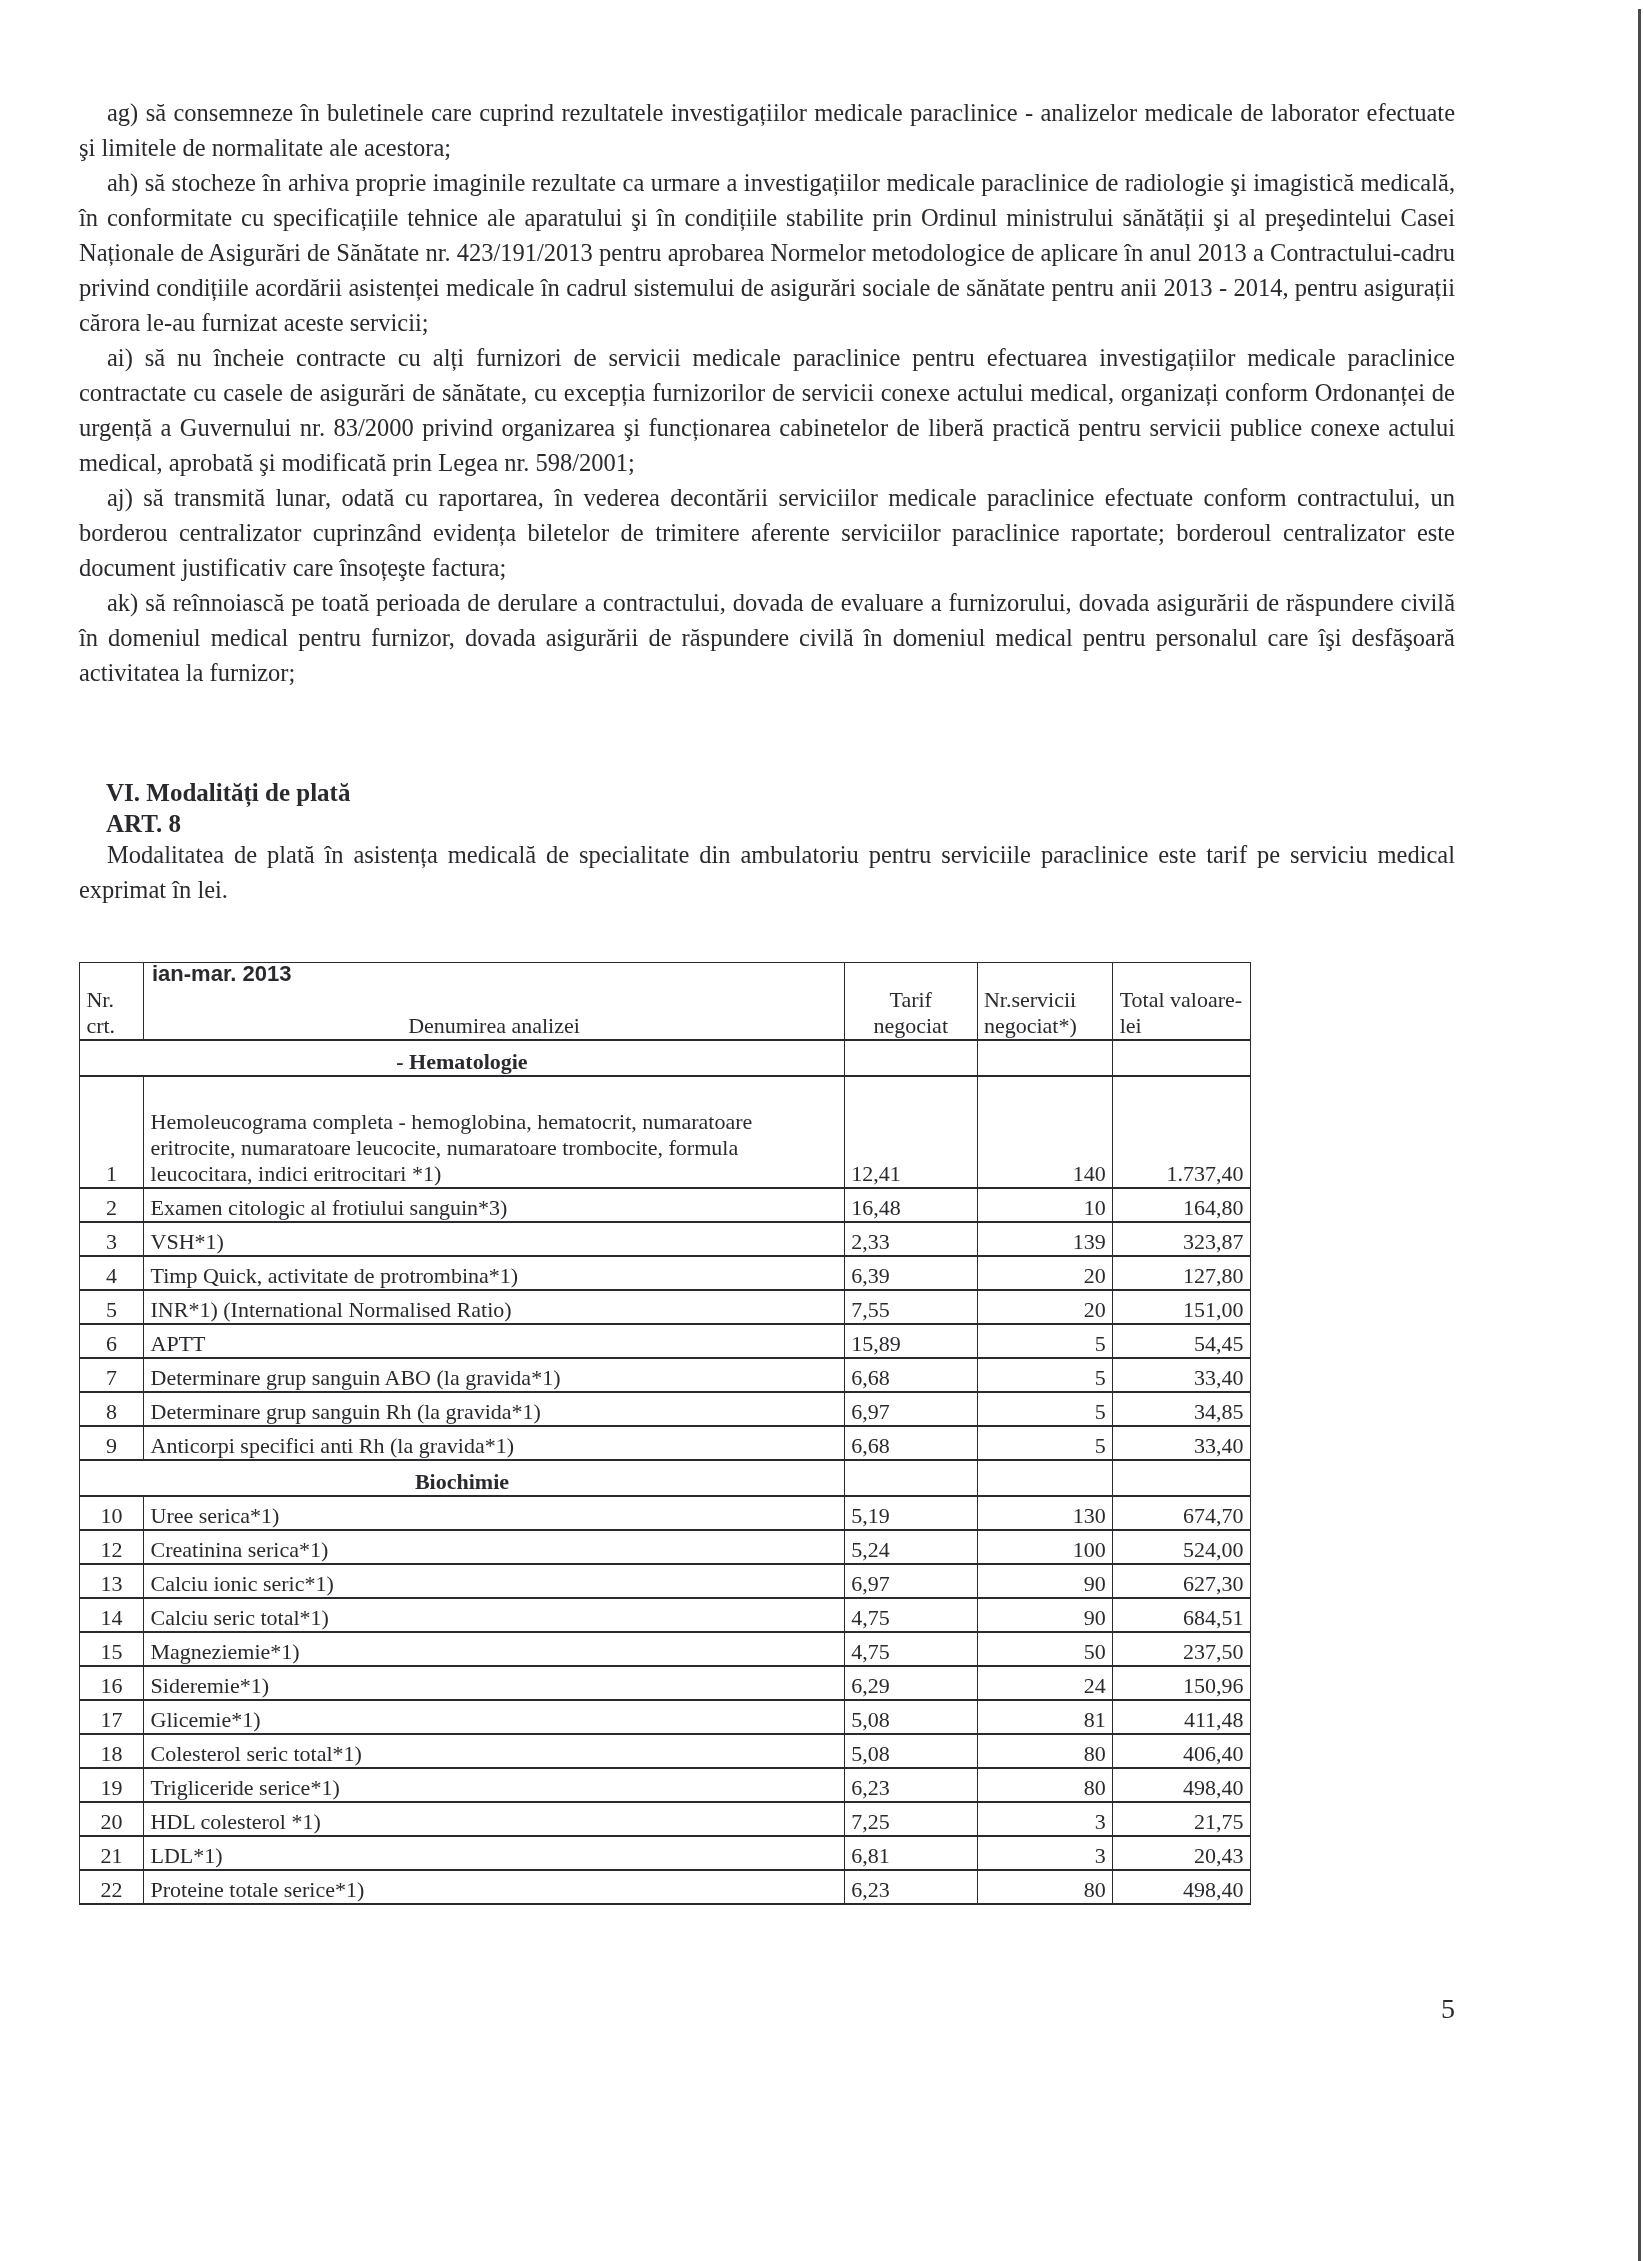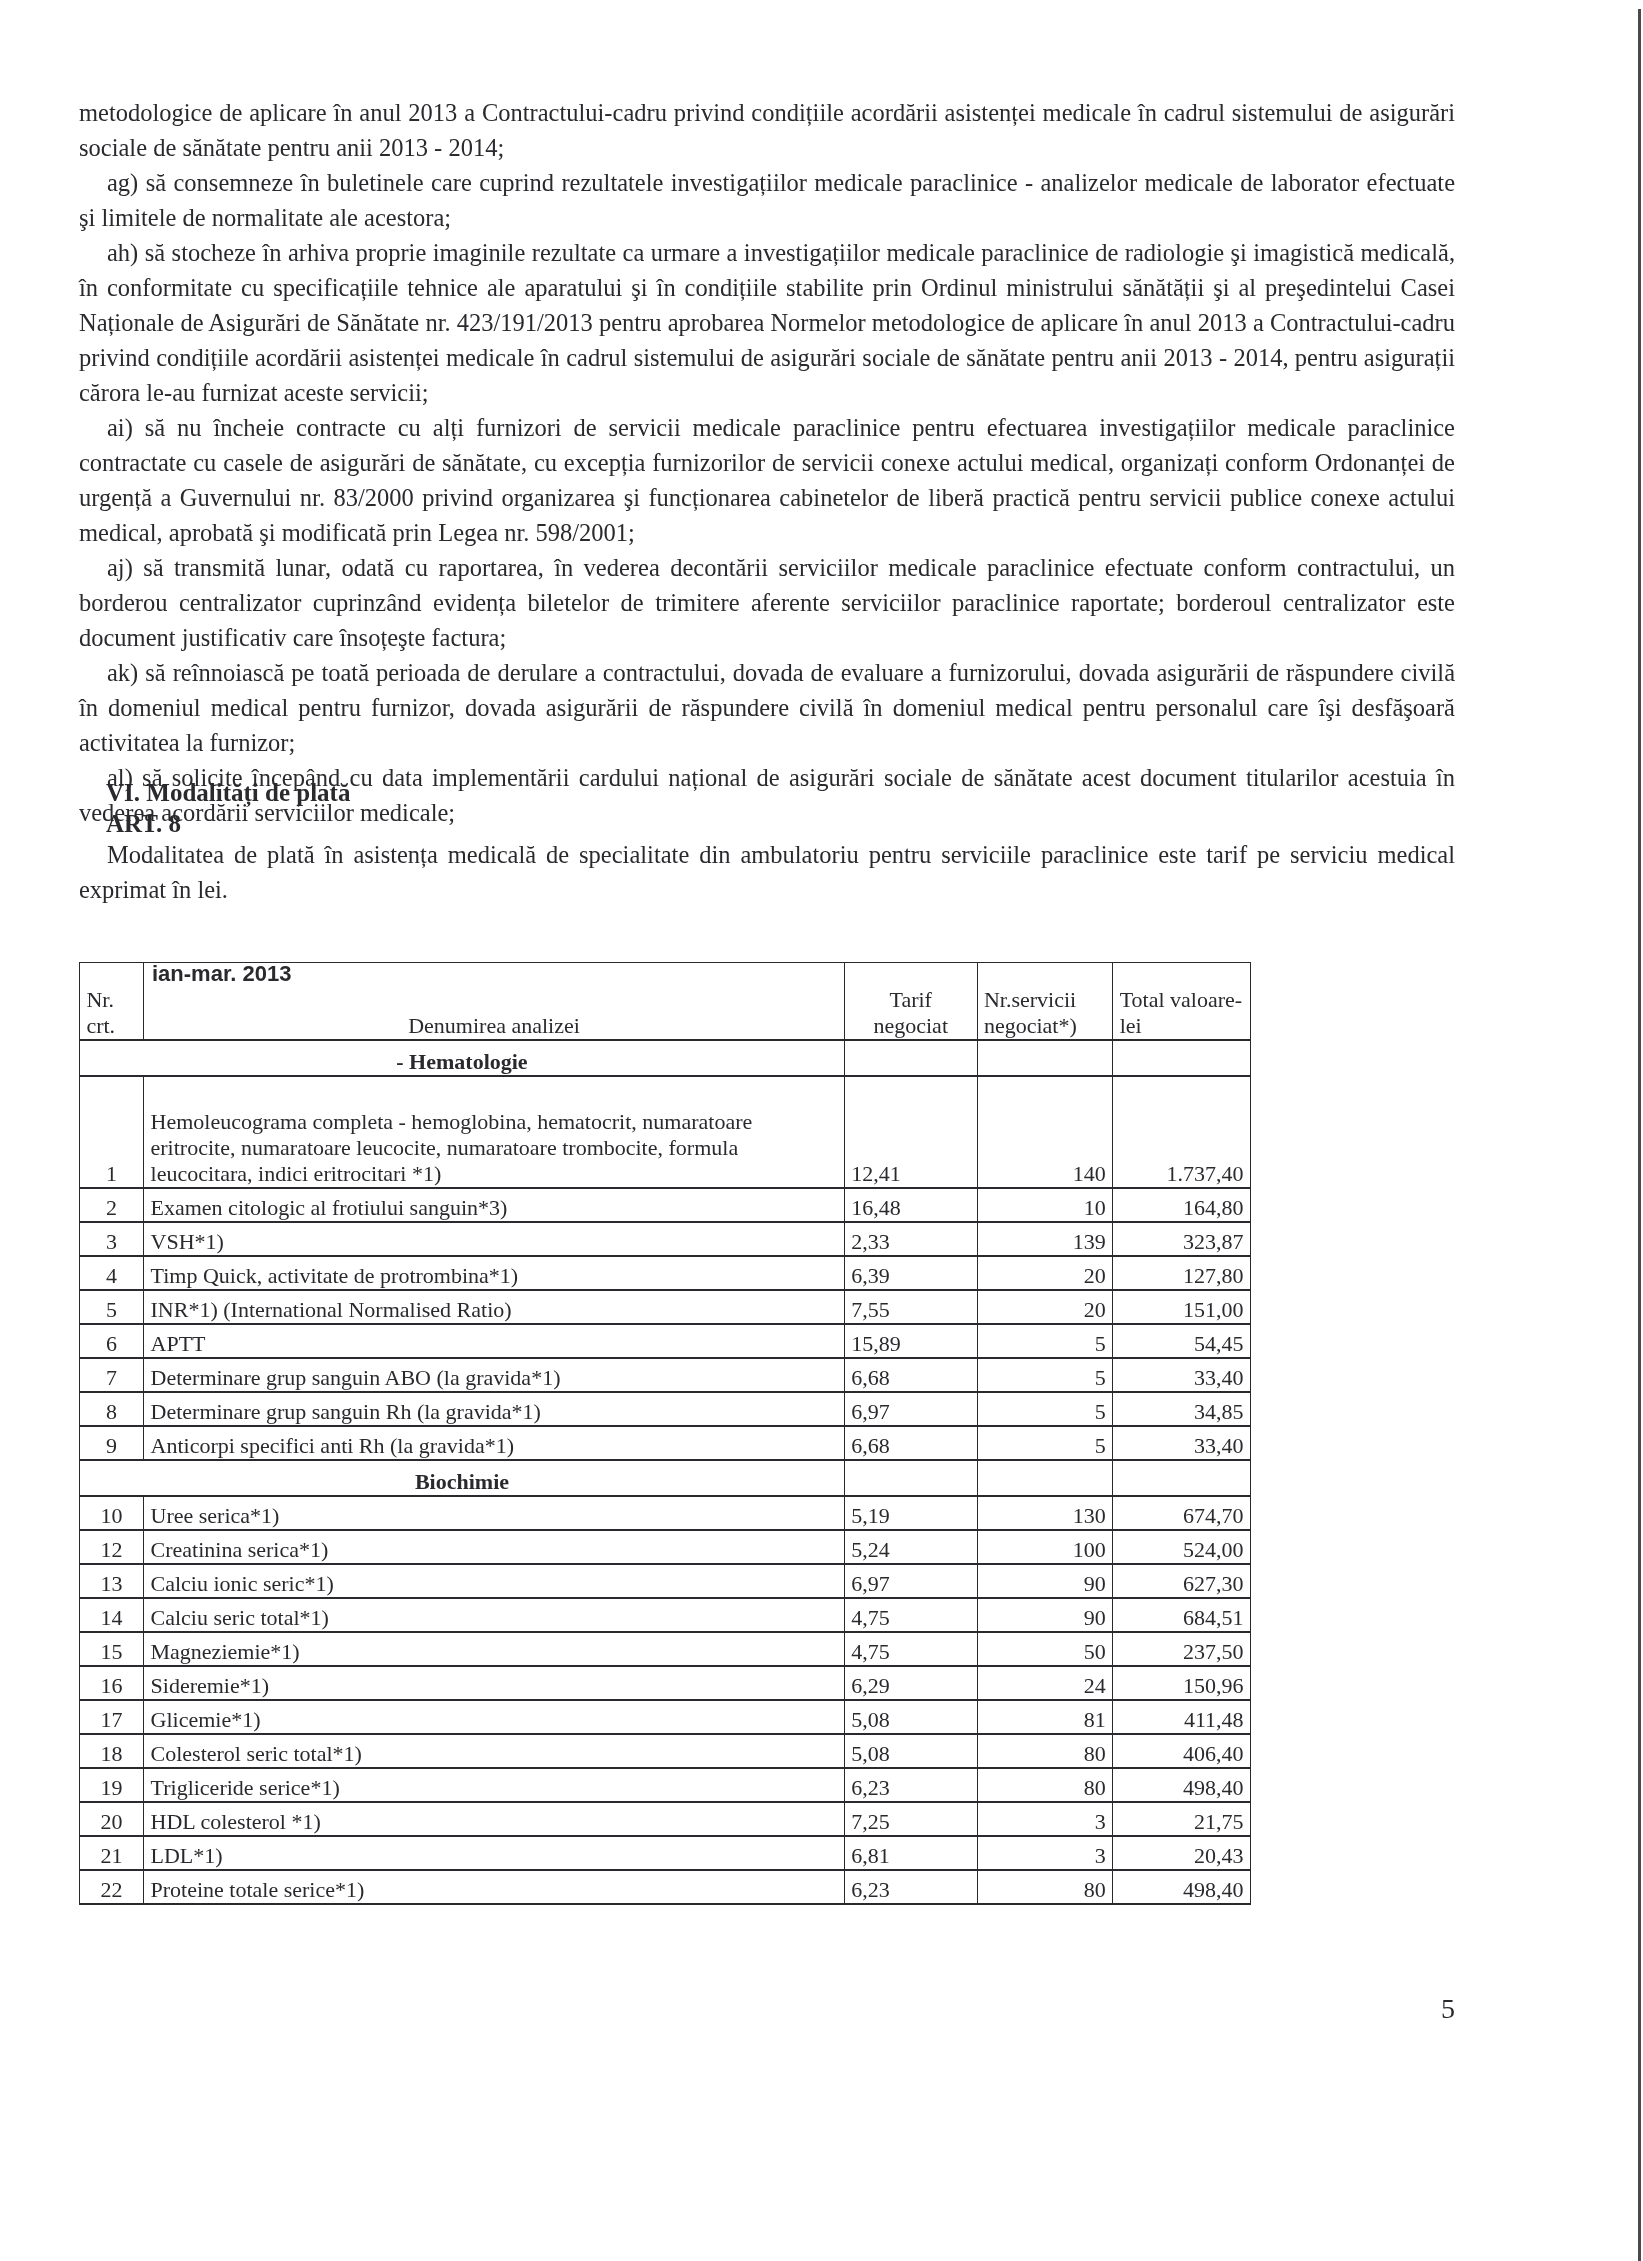--- a/index.html
+++ b/index.html
@@ -47,27 +47,25 @@
   .data-row td { height:32px; }
   .data-row.multi td { height:110px; }
   .page-number { position:absolute; left:1441px; top:1993px; font-size:28px; }
 </style>
 </head>
 <body>
 
 <div class="scan-border"></div>
 
 <div class="text-block">
-  <p>metodologice de aplicare în anul 2013 a Contractului-cadru privind condițiile acordării asistenței medicale în cadrul sistemului de asigurări sociale de sănătate pentru anii 2013 - 2014;</p>
   <p class="indent">ag) să consemneze în buletinele care cuprind rezultatele investigațiilor medicale paraclinice - analizelor medicale de laborator efectuate şi limitele de normalitate ale acestora;</p>
   <p class="indent">ah) să stocheze în arhiva proprie imaginile rezultate ca urmare a investigațiilor medicale paraclinice de radiologie şi imagistică medicală, în conformitate cu specificațiile tehnice ale aparatului şi în condițiile stabilite prin Ordinul ministrului sănătății şi al preşedintelui Casei Naționale de Asigurări de Sănătate nr. 423/191/2013   pentru aprobarea Normelor metodologice de aplicare în anul 2013 a Contractului-cadru privind condițiile acordării asistenței medicale în cadrul sistemului de asigurări sociale de sănătate pentru anii 2013 - 2014, pentru asigurații cărora le-au furnizat aceste servicii;</p>
   <p class="indent">ai) să nu încheie contracte cu alți furnizori de servicii medicale paraclinice pentru efectuarea investigațiilor medicale paraclinice contractate cu casele de asigurări de sănătate, cu excepția furnizorilor de servicii conexe actului medical, organizați conform Ordonanței de urgență a Guvernului nr. 83/2000 privind organizarea şi funcționarea cabinetelor de liberă practică pentru servicii publice conexe actului medical, aprobată şi modificată prin Legea nr. 598/2001;</p>
   <p class="indent">aj) să transmită lunar, odată cu raportarea, în vederea decontării serviciilor medicale paraclinice efectuate conform contractului, un borderou centralizator cuprinzând evidența biletelor de trimitere aferente serviciilor paraclinice raportate; borderoul centralizator este document justificativ care însoțeşte factura;</p>
   <p class="indent">ak) să reînnoiască pe toată perioada de derulare a contractului, dovada de evaluare a furnizorului, dovada asigurării de răspundere civilă în domeniul medical pentru furnizor, dovada asigurării de răspundere civilă în domeniul medical pentru personalul care îşi desfăşoară activitatea la furnizor;</p>
-  <p class="indent">al) să solicite începând cu data implementării cardului național de asigurări sociale de sănătate acest document titularilor acestuia în vederea acordării serviciilor medicale;</p>
 </div>
 
 <div class="section-heading">VI. Modalități de plată</div>
 <div class="art-heading">ART. 8</div>
 <div class="art-body">Modalitatea de plată în asistența medicală de specialitate din ambulatoriu pentru serviciile paraclinice este tarif pe serviciu medical exprimat în lei.</div>
 
 <div class="period-label">ian-mar. 2013</div>
 
 <table class="tariffs">
   <thead>

